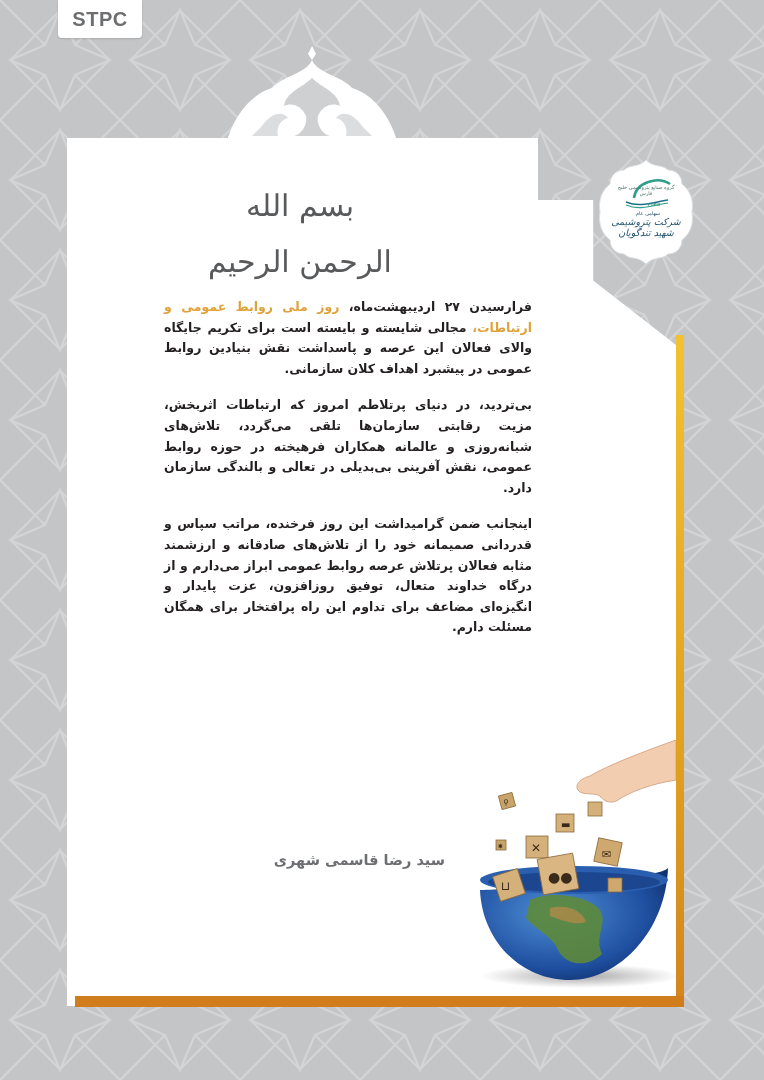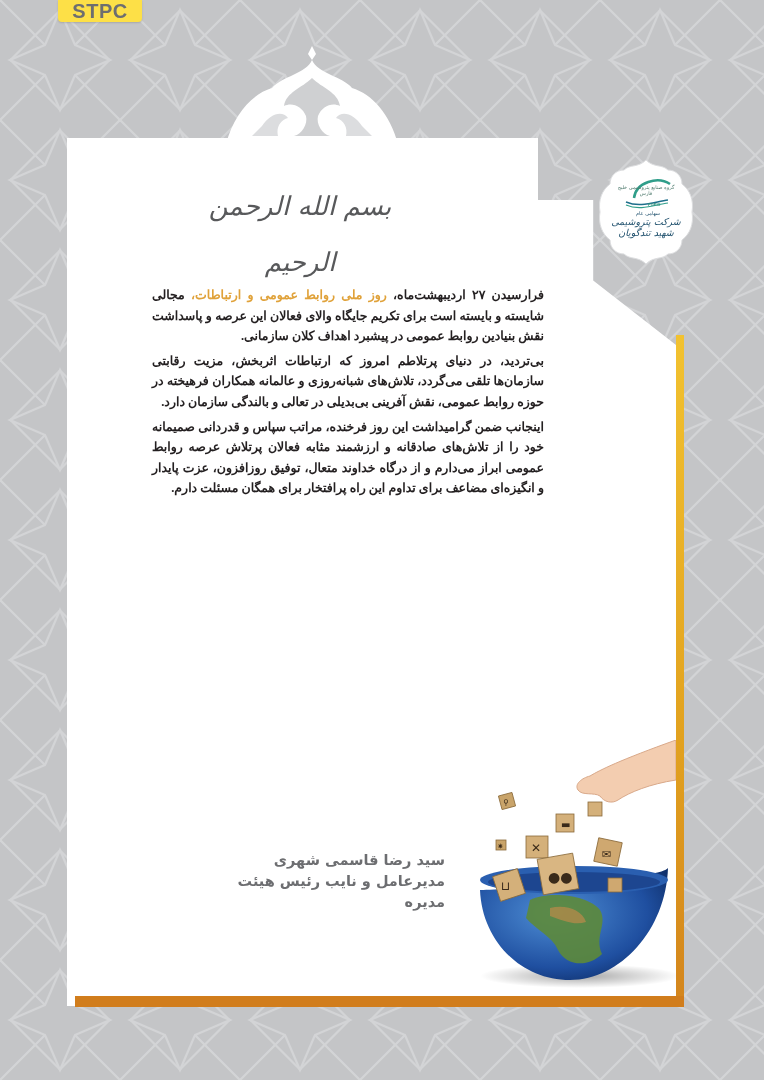--- a/index.html
+++ b/index.html
@@ -5,22 +5,22 @@
   html, body { margin: 0; padding: 0; }
   body {
     width: 764px; height: 1080px; overflow: hidden; position: relative;
     background-color: #c4c5c7;
     font-family: "DejaVu Sans", sans-serif;
   }
   .pattern {
     position: absolute; inset: 0; z-index: 0;
   }
   .brand-tab {
-    position: absolute; left: 58px; top: 0; width: 84px; height: 22px;
-    background: #fde047; border-radius: 0 0 4px 4px;
+    position: absolute; left: 58px; top: 0; width: 84px; height: 38px;
+    background: #ffffff; border-radius: 0 0 4px 4px;
     box-shadow: 0 1px 2px rgba(0,0,0,0.15);
     display: flex; align-items: center; justify-content: center; z-index: 5;
   }
   .brand-tab span {
     font-family: "Liberation Sans", sans-serif; font-weight: bold;
     font-size: 20px; color: #6d6e70; letter-spacing: 0.5px;
   }
   .ornament { position: absolute; left: 222px; top: 44px; width: 180px; height: 100px; z-index: 3; }
   .card {
     position: absolute; z-index: 2; background: #ffffff;
@@ -52,30 +52,30 @@
   .logo-name {
     position: absolute; left: 4px; top: 58px; width: 92px; text-align: center;
     font-size: 9.5px; color: #1e4f6c; direction: rtl; font-family: "DejaVu Serif", serif; font-style: italic;
   }
   .logo-small {
     position: absolute; left: 40px; top: 52px; font-size: 5px; color: #1e4f6c; direction: rtl;
   }
   .basmala {
     position: absolute; z-index: 4; left: 195px; top: 178px; width: 210px; height: 60px;
     direction: rtl; text-align: center;
-    font-family: "DejaVu Serif", serif; font-size: 26px; font-style: italic; color: #58595b;
+    font-family: "DejaVu Serif", serif; font-size: 30px; color: #58595b;
     line-height: 56px; letter-spacing: -1px;
   }
   .letter {
     position: absolute; z-index: 4; left: 148px; top: 281px; width: 400px;
     direction: rtl; text-align: justify; text-align-last: right;
     font-family: "DejaVu Sans", sans-serif; font-weight: bold; font-size: 12.5px;
     line-height: 20.6px; color: #231f20;
   }
-  .letter p { margin: 4px; font-family: Liberation Serif, serif; }
+  .letter p { margin: 16px; }
   .letter .hl { color: #e0a23a; }
   .signature {
     position: absolute; z-index: 4; left: 200px; top: 850px; width: 212px;
     direction: rtl; text-align: right;
     font-family: "DejaVu Sans", sans-serif; font-weight: bold; color: #6d6e71;
     font-size: 14.5px; line-height: 21px; margin-left: 33px;
   }
   .illustration { position: absolute; z-index: 4; left: 470px; top: 740px; width: 206px; height: 255px; }
 </style>
 </head>
@@ -131,21 +131,20 @@
 <div class="basmala">بسم الله الرحمن الرحیم</div>
 
 <div class="letter">
   <p><span>فرارسیدن ۲۷ اردیبهشت‌ماه، </span><span class="hl">روز ملی روابط عمومی و ارتباطات،</span><span> مجالی شایسته و بایسته است برای تکریم جایگاه والای فعالان این عرصه و پاسداشت نقش بنیادین روابط عمومی در پیشبرد اهداف کلان سازمانی.</span></p>
   <p>بی‌تردید، در دنیای پرتلاطم امروز که ارتباطات اثربخش، مزیت رقابتی سازمان‌ها تلقی می‌گردد، تلاش‌های شبانه‌روزی و عالمانه همکاران فرهیخته در حوزه روابط عمومی، نقش آفرینی بی‌بدیلی در تعالی و بالندگی سازمان دارد.</p>
   <p>اینجانب ضمن گرامیداشت این روز فرخنده، مراتب سپاس و قدردانی صمیمانه خود را از تلاش‌های صادقانه و ارزشمند مثابه فعالان پرتلاش عرصه روابط عمومی ابراز می‌دارم و از درگاه خداوند متعال، توفیق روزافزون، عزت پایدار و انگیزه‌ای مضاعف برای تداوم این راه پرافتخار برای همگان مسئلت دارم.</p>
 </div>
 
 <div class="signature">
   <div>سید رضا قاسمی شهری</div>
-  <div>مدیرعامل و نایب رئیس هیئت مدیره</div>
 </div>
 
 <svg class="illustration" viewBox="0 0 206 255">
   <defs>
     <radialGradient id="globeG" cx="40%" cy="40%" r="70%">
       <stop offset="0%" stop-color="#4f8fd6"></stop>
       <stop offset="70%" stop-color="#1f4fa0"></stop>
       <stop offset="100%" stop-color="#0f2f6a"></stop>
     </radialGradient>
     <radialGradient id="shadowG" cx="50%" cy="50%" r="50%">

